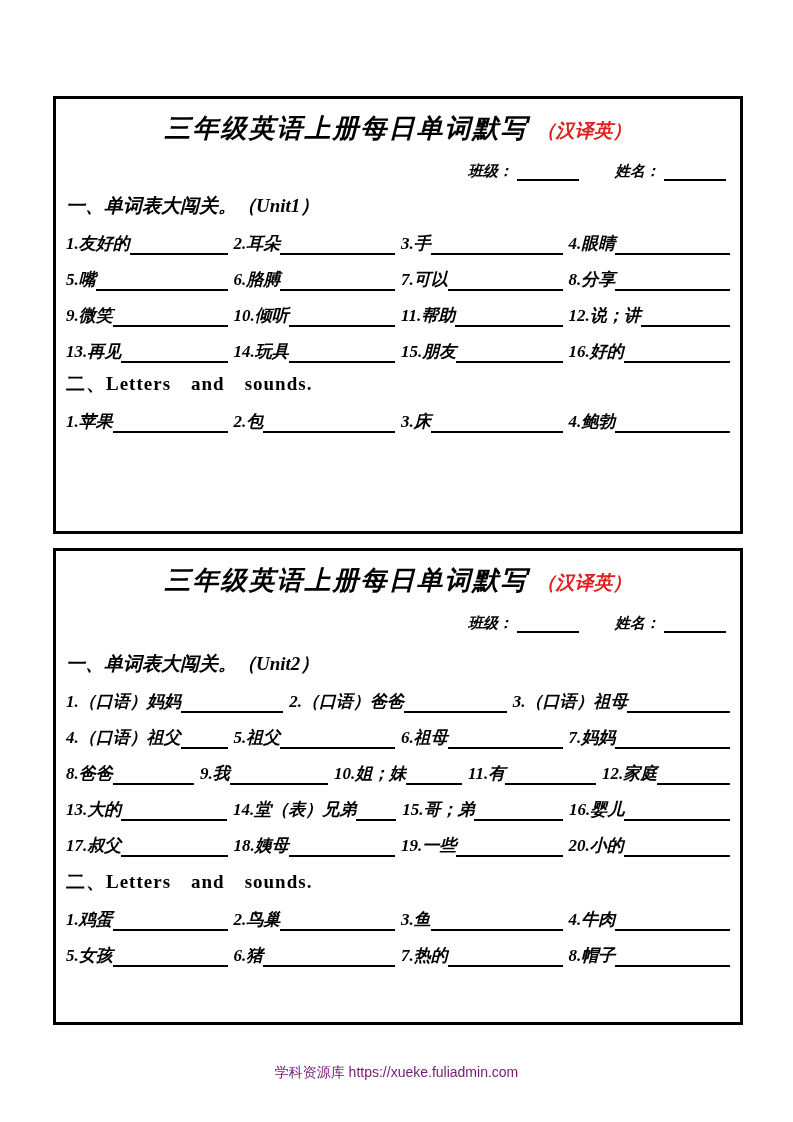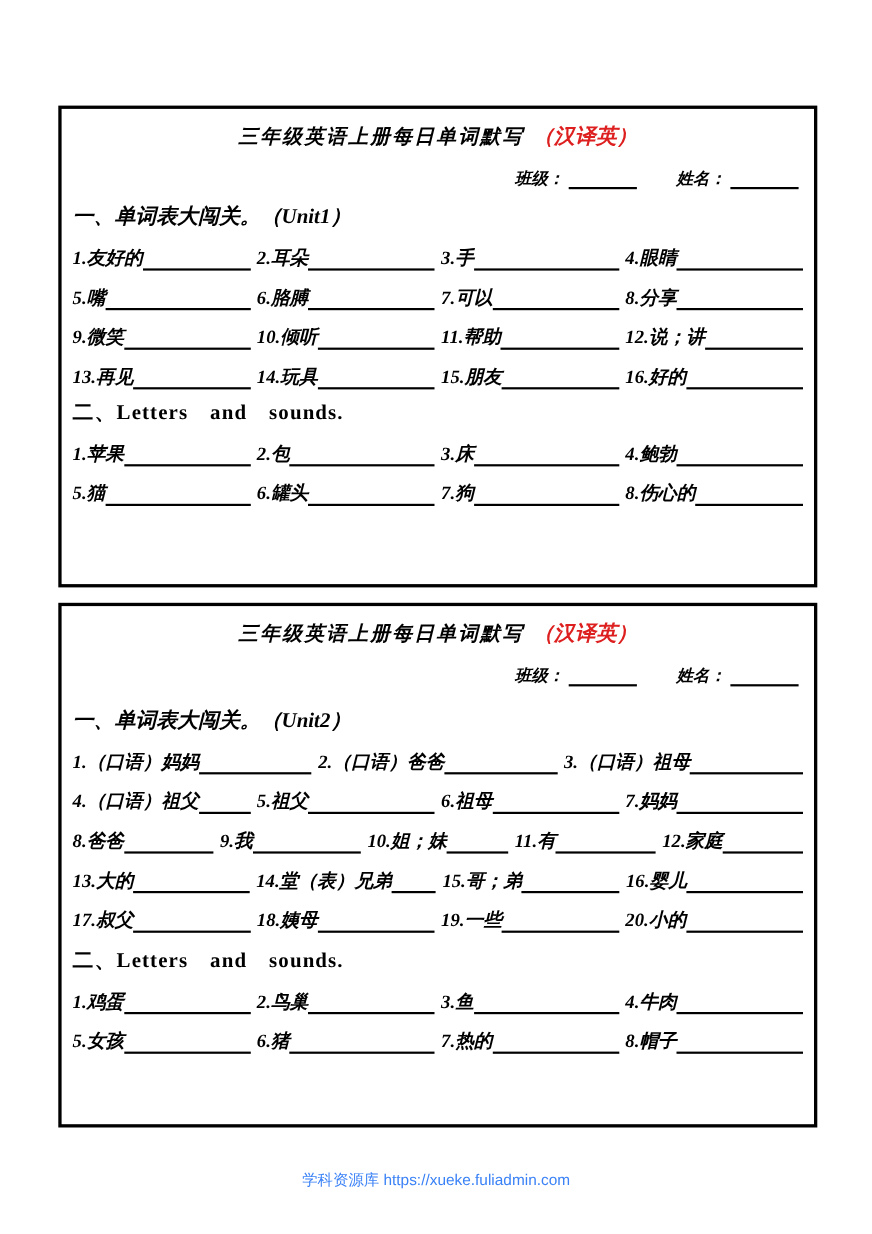--- a/index.html
+++ b/index.html
@@ -43,21 +43,21 @@
 
   
   .title-row {
     text-align: center;
     white-space: nowrap;
     padding-top: 6px;
   }
   .title-main {
     font-family: Liberation Mono, monospace;
     font-weight: bold;
-    font-size: 18px;
+    font-size: 26px;
     letter-spacing: 2px;
     font-style: italic;
   }
   .title-sub {
     font-family: "Liberation Serif", "DejaVu Serif", serif;
     font-weight: bold;
     font-size: 19px;
     font-style: italic;
     margin-left: 8px;
   }
@@ -261,38 +261,20 @@
             </div>
             <div class="item">
               <span class="item-label">3.床</span>
               <span class="item-blank"></span>
             </div>
             <div class="item">
               <span class="item-label">4.鲍勃</span>
               <span class="item-blank"></span>
             </div>
           </div>
-          <div class="item-row">
-            <div class="item">
-              <span class="item-label">5.猫</span>
-              <span class="item-blank"></span>
-            </div>
-            <div class="item">
-              <span class="item-label">6.罐头</span>
-              <span class="item-blank"></span>
-            </div>
-            <div class="item">
-              <span class="item-label">7.狗</span>
-              <span class="item-blank"></span>
-            </div>
-            <div class="item">
-              <span class="item-label">8.伤心的</span>
-              <span class="item-blank"></span>
-            </div>
-          </div>
         </div>
 
     </div>
   </div>
 
   <div class="sheet" id="sheet-2">
     <div class="sheet-inner">
 
       <div class="title-row">
         <span class="title-main">三年级英语上册每日单词默写</span><span class="title-sub" style="color: rgb(221, 31, 31);">（汉译英）</span>
@@ -439,15 +421,15 @@
             <div class="item">
               <span class="item-label">8.帽子</span>
               <span class="item-blank"></span>
             </div>
           </div>
         </div>
 
     </div>
   </div>
 
-  <div class="footer" style="color: #3b82f6;">学科资源库 https://xueke.fuliadmin.com</div>
+  <div class="footer" style="color: #701a75;">学科资源库 https://xueke.fuliadmin.com</div>
 
 </div>
 
 </body></html>

